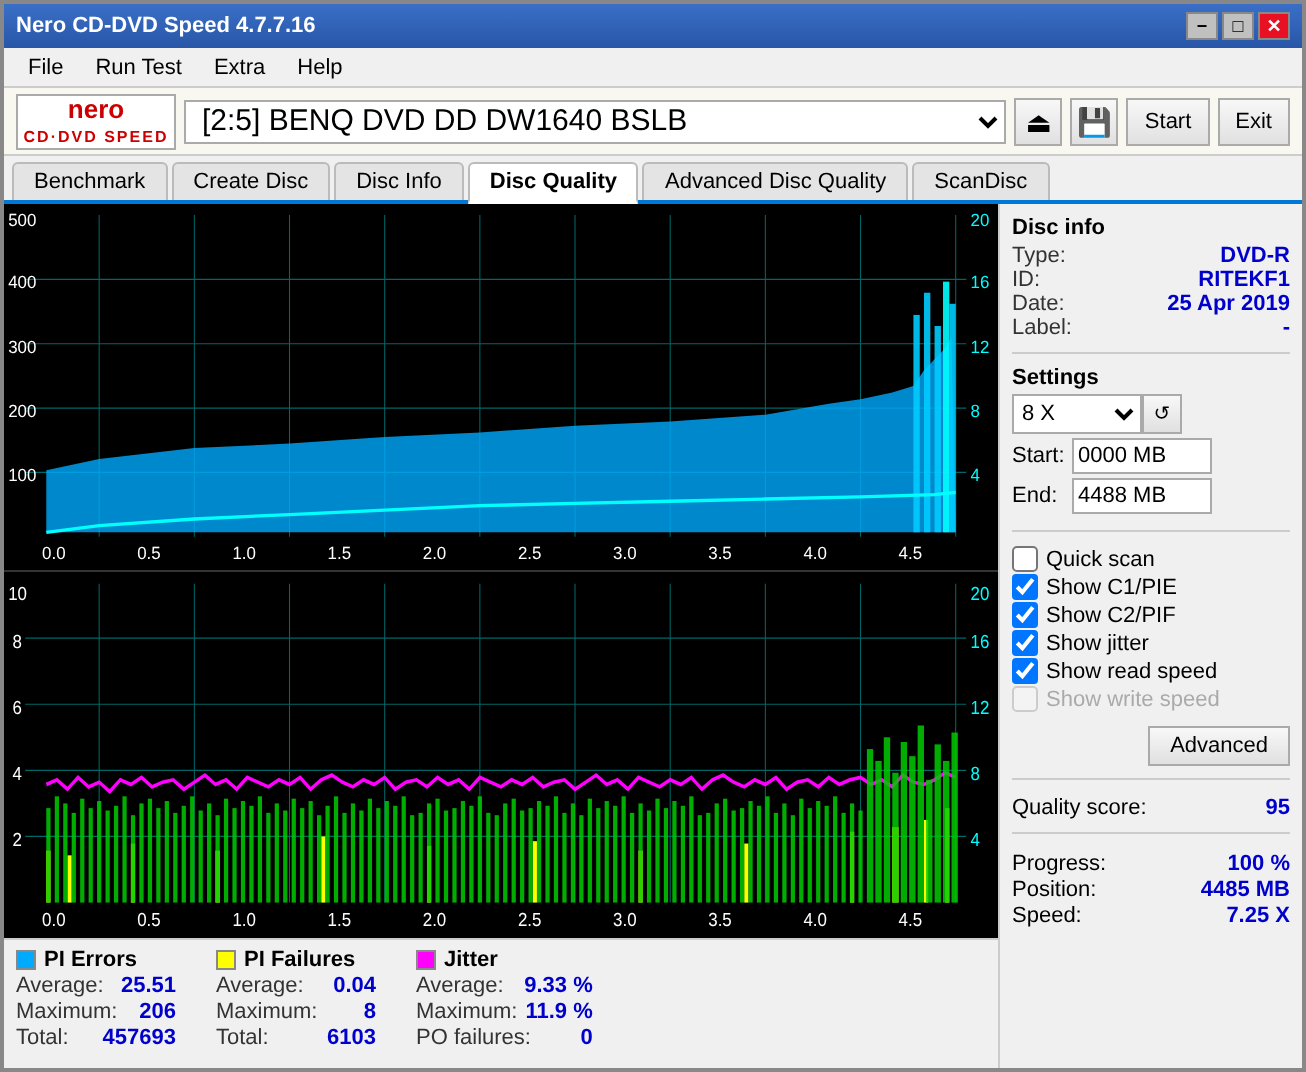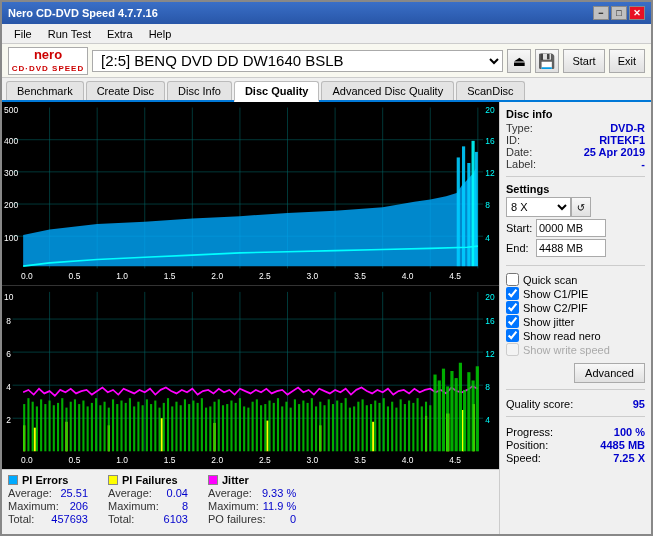--- a/index.html
+++ b/index.html
@@ -173,21 +173,21 @@
     .stat-color-box {
       width: 10px; height: 10px;
       border: 1px solid #888;
     }
     .stat-row {
       display: flex;
       justify-content: space-between;
       font-size: 11px;
       gap: 4px;
     }
-    .stat-value { color: #0000cc; font-weight: normal; }
+    .stat-value { color: #0000cc; font-weight: bold; }
     .stat-key { color: #333; }
 
     
     .right-panel {
       width: 152px;
       background: #f0f0f0;
       border-left: 1px solid #ccc;
       padding: 6px;
       display: flex;
       flex-direction: column;
@@ -686,21 +686,21 @@
         <div class="checkbox-row">
           <input type="checkbox" id="show-c2" checked="" style="">
           <label for="show-c2">Show C2/PIF</label>
         </div>
         <div class="checkbox-row">
           <input type="checkbox" id="show-jitter" checked="" style="">
           <label for="show-jitter">Show jitter</label>
         </div>
         <div class="checkbox-row">
           <input type="checkbox" id="show-read-speed" checked="" style="">
-          <label for="show-read-speed">Show read nero</label>
+          <label for="show-read-speed">Show read speed</label>
         </div>
         <div class="checkbox-row">
           <input type="checkbox" id="show-write-speed" disabled="" style="">
           <label for="show-write-speed" style="color:#aaa;">Show write speed</label>
         </div>
       </div>
 
       <div style="display:flex; justify-content:flex-end;">
         <button class="advanced-btn">Advanced</button>
       </div>

